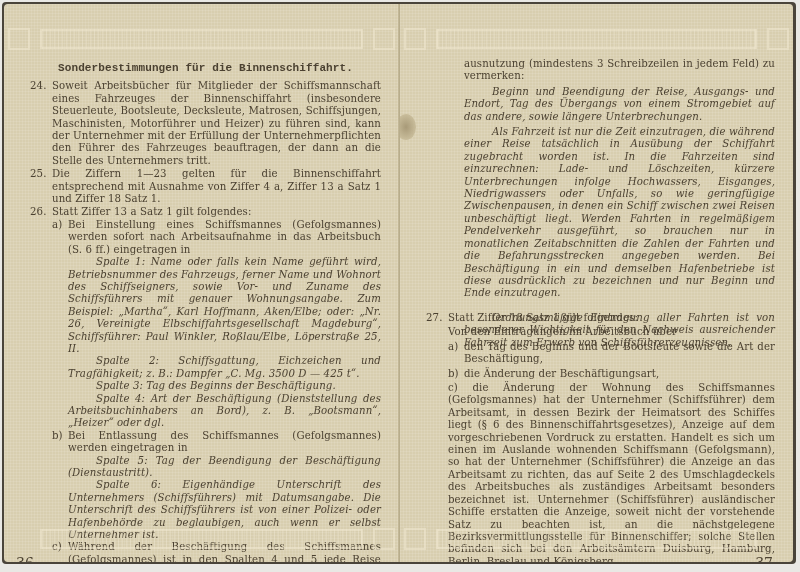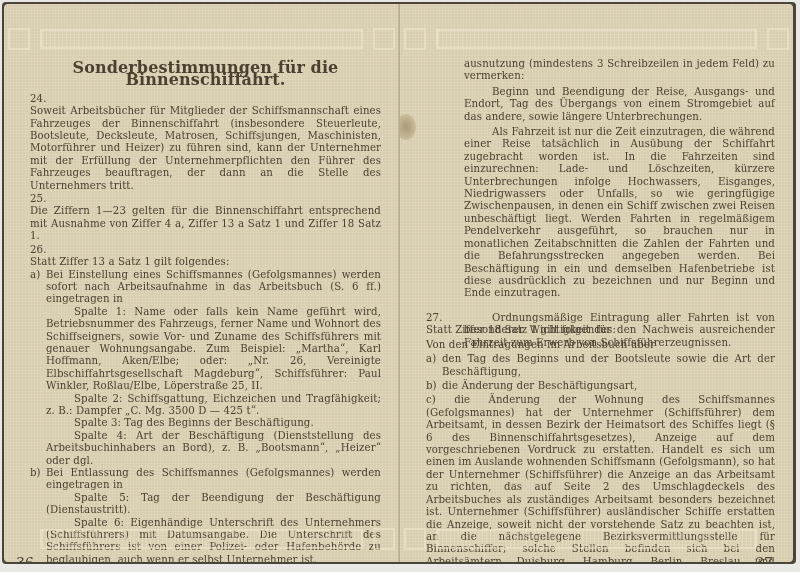--- a/index.html
+++ b/index.html
@@ -18,28 +18,28 @@
   .border-band{position:absolute;left:0;right:0;height:26px;display:flex;align-items:center;}
   .border-band.top{top:22px;}
   .border-band.bottom{top:522px;}
   .orn{width:22px;height:22px;margin:0 4px;border:2px solid rgba(240,232,208,0.55);box-sizing:border-box;}
   .strip{flex:1;height:20px;margin:0 6px;border:2px solid rgba(240,232,208,0.55);box-sizing:border-box;
          background-image:repeating-linear-gradient(90deg, rgba(240,232,208,0.35) 0 1px, transparent 1px 4px);}
   .content{position:absolute;left:0;top:54px;right:0;
            font-size:10.2px;line-height:12.4px;color:#4b4131;letter-spacing:0.1px;}
   .left .content{padding:0 18px 0 26px;}
   .right .content{padding:0 18px 0 26px;}
-  .heading{text-align:center;font-weight:bold;margin:4px 0 6px 0;font-size:16px;}
-  .item{display:flex;margin-bottom:1px;flex-direction:column;}
+  .heading{text-align:center;font-weight:bold;margin:4px 0 6px 0;font-size:11px;font-family:Liberation Mono, monospace;}
+  .item{display:flex;margin-bottom:1px;}
   .num{width:22px;flex:none;text-align:left;}
   .body{flex:1;text-align:justify;}
   .sub{display:flex;}
   .sub .lbl{width:16px;flex:none;}
   .sub .txt{flex:1;text-align:justify;}
-  .ind{text-indent:28px;text-align:justify;}
+  .ind{text-indent:28px;text-align:justify;font-style:italic;}
   p{margin:0;}
   .pageno{position:absolute;top:551px;font-size:14px;color:#4b4131;}
   .left .pageno{left:12px;}
   .right .pageno{right:20px;}
   .spot{position:absolute;left:-4px;top:110px;width:20px;height:26px;border-radius:50%;
         background:radial-gradient(#a89a78,#c9bd9b 70%,transparent);}
 </style>
 </head>
 <body>
 

